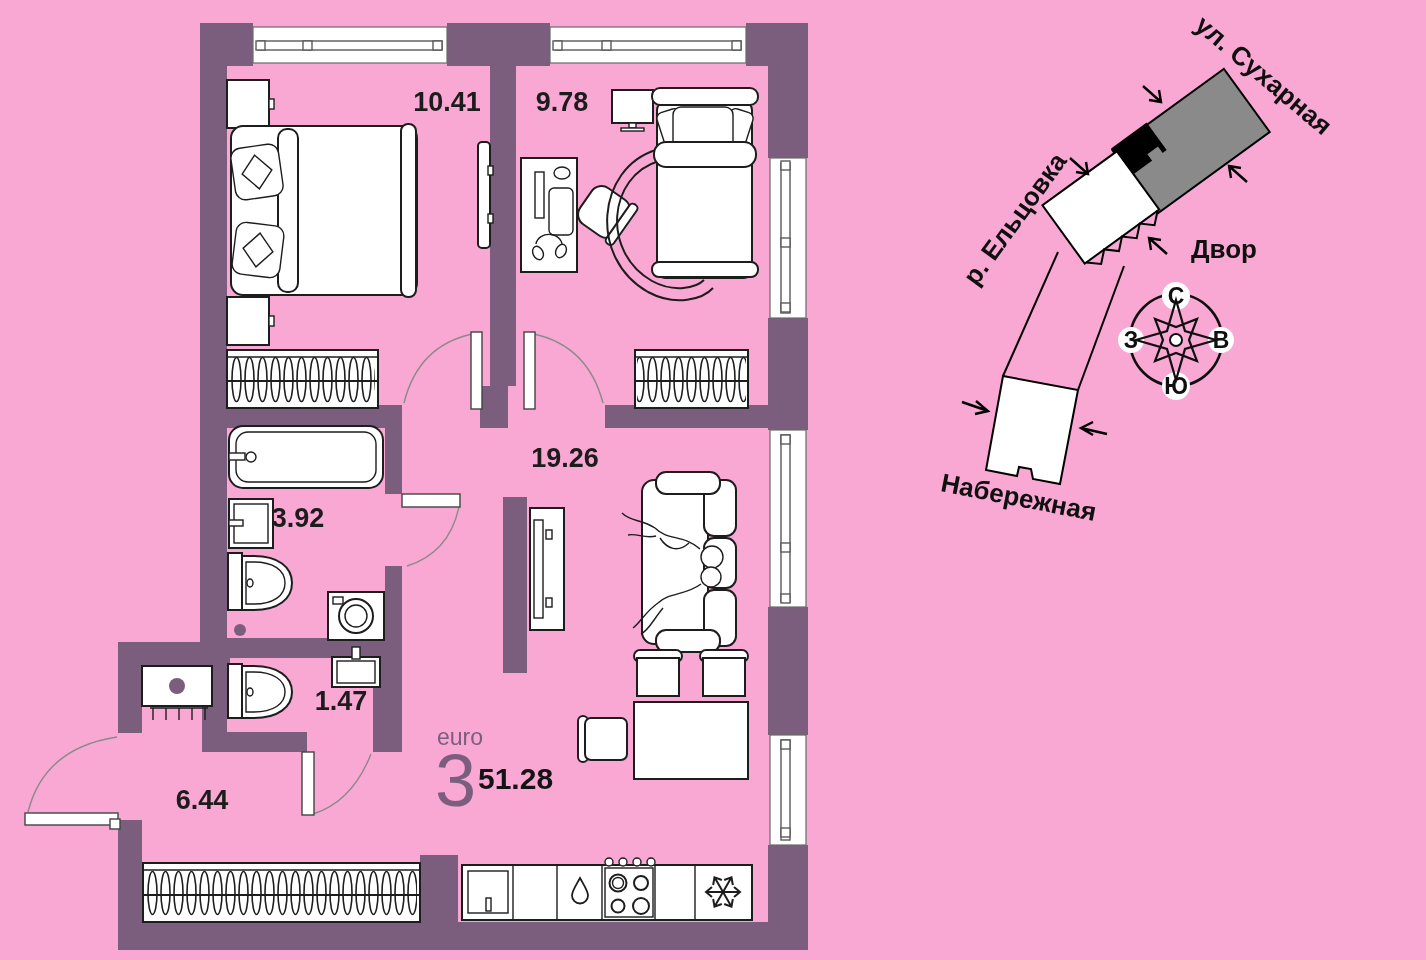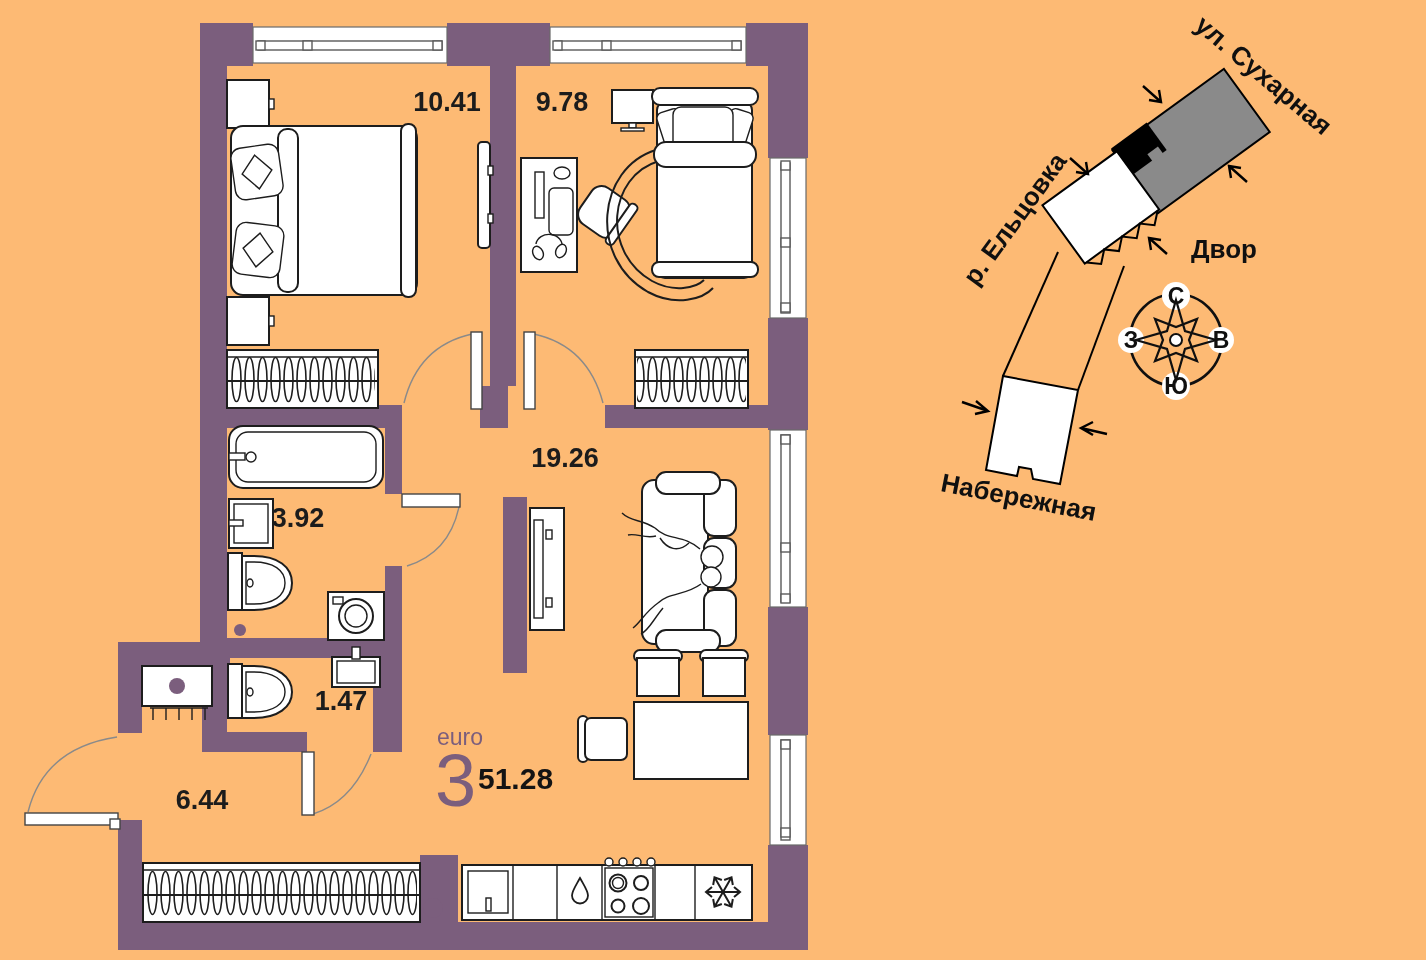--- a/index.html
+++ b/index.html
@@ -1,16 +1,16 @@
 <!DOCTYPE html>
 <html><head>
 <meta charset="utf-8">
 <style>
   html,body{margin:0;padding:0;background:#fff;}
-  .canvas{position:relative;width:1426px;height:960px;background:#fdba74;overflow:hidden;
+  .canvas{position:relative;width:1426px;height:960px;background:#f9a8d4;overflow:hidden;
           font-family:"Liberation Sans", sans-serif;}
   svg{display:block;}
   svg text{font-family:"Liberation Sans", sans-serif;}
   .f{fill:#ffffff;stroke:#1d1d1d;stroke-width:2;}
   .ln{fill:none;stroke:#1d1d1d;stroke-width:2;}
   .thin{stroke-width:1.4;}
   .arc{fill:none;stroke:#8a8a8a;stroke-width:1.4;}
   .leaf{fill:#ffffff;stroke:#444;stroke-width:1.4;}
   .win{fill:#ffffff;stroke:#5a5a5a;stroke-width:1.4;}
   .winbox{fill:#ffffff;stroke:#6a6a6a;stroke-width:1.2;}

